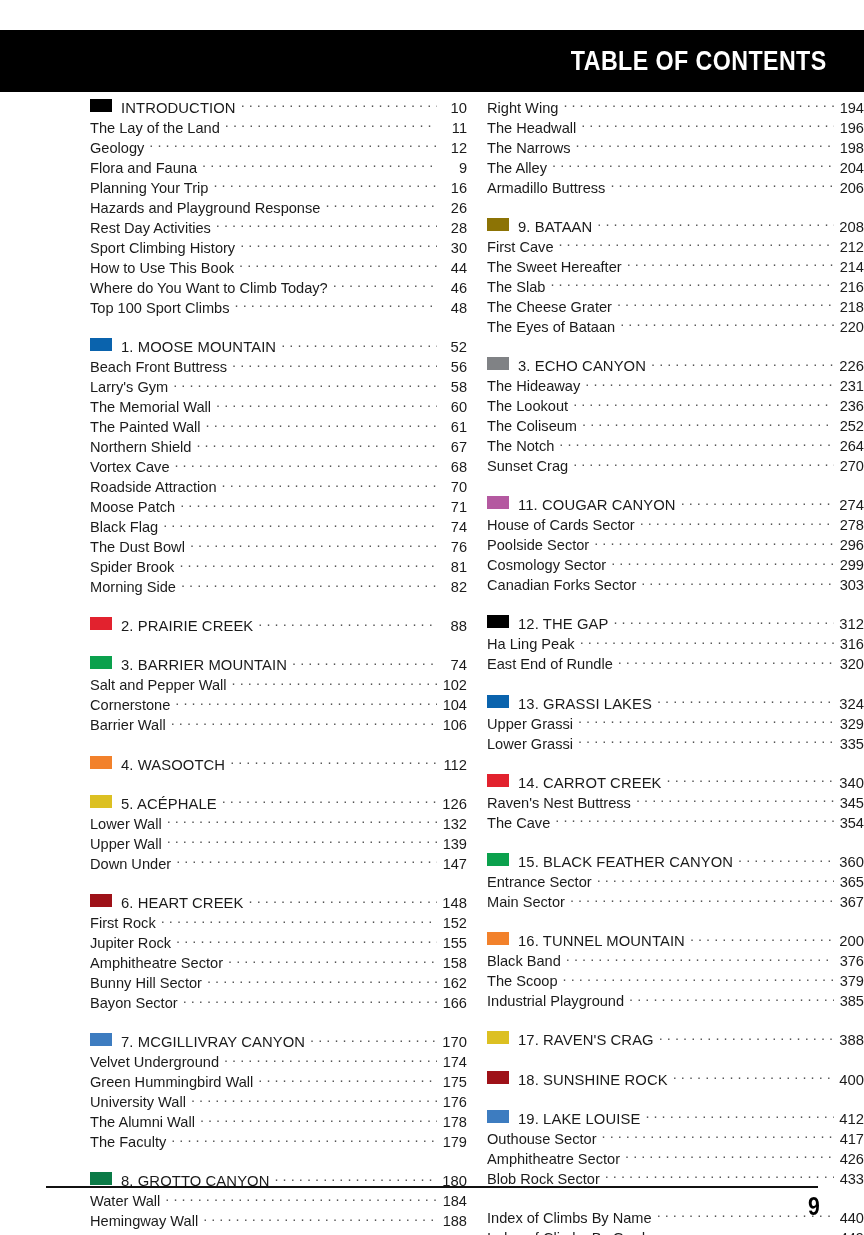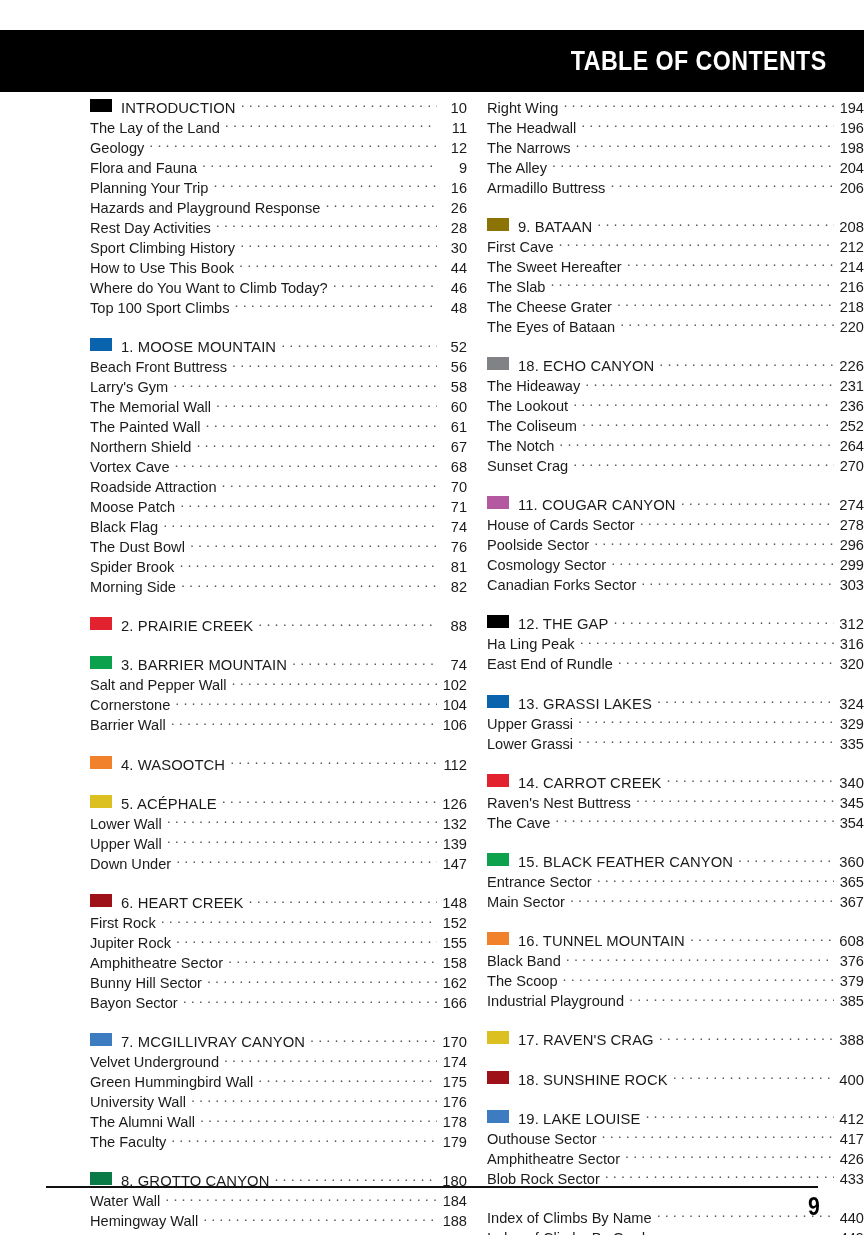--- a/index.html
+++ b/index.html
@@ -491,21 +491,21 @@
           <div class="toc-row">
             <span class="label">The Eyes of Bataan</span>
             <span class="leader"></span>
             <span class="pagenum">220</span>
           </div>
         </div>
         <div class="group-gap"></div>
         <div class="toc-group">
           <div class="toc-row major">
             <span class="swatch" style="background: rgb(128, 130, 133);"></span>
-            <span class="label">18. ECHO CANYON</span>
+            <span class="label">3. ECHO CANYON</span>
             <span class="leader"></span>
             <span class="pagenum">226</span>
           </div>
           <div class="toc-row">
             <span class="label">The Hideaway</span>
             <span class="leader"></span>
             <span class="pagenum">231</span>
           </div>
           <div class="toc-row">
             <span class="label">The Lookout</span>
@@ -632,21 +632,21 @@
             <span class="leader"></span>
             <span class="pagenum">367</span>
           </div>
         </div>
         <div class="group-gap"></div>
         <div class="toc-group">
           <div class="toc-row major">
             <span class="swatch" style="background: rgb(242, 129, 43);"></span>
             <span class="label">16. TUNNEL MOUNTAIN</span>
             <span class="leader"></span>
-            <span class="pagenum">608</span>
+            <span class="pagenum">200</span>
           </div>
           <div class="toc-row">
             <span class="label">Black Band</span>
             <span class="leader"></span>
             <span class="pagenum">376</span>
           </div>
           <div class="toc-row">
             <span class="label">The Scoop</span>
             <span class="leader"></span>
             <span class="pagenum">379</span>

